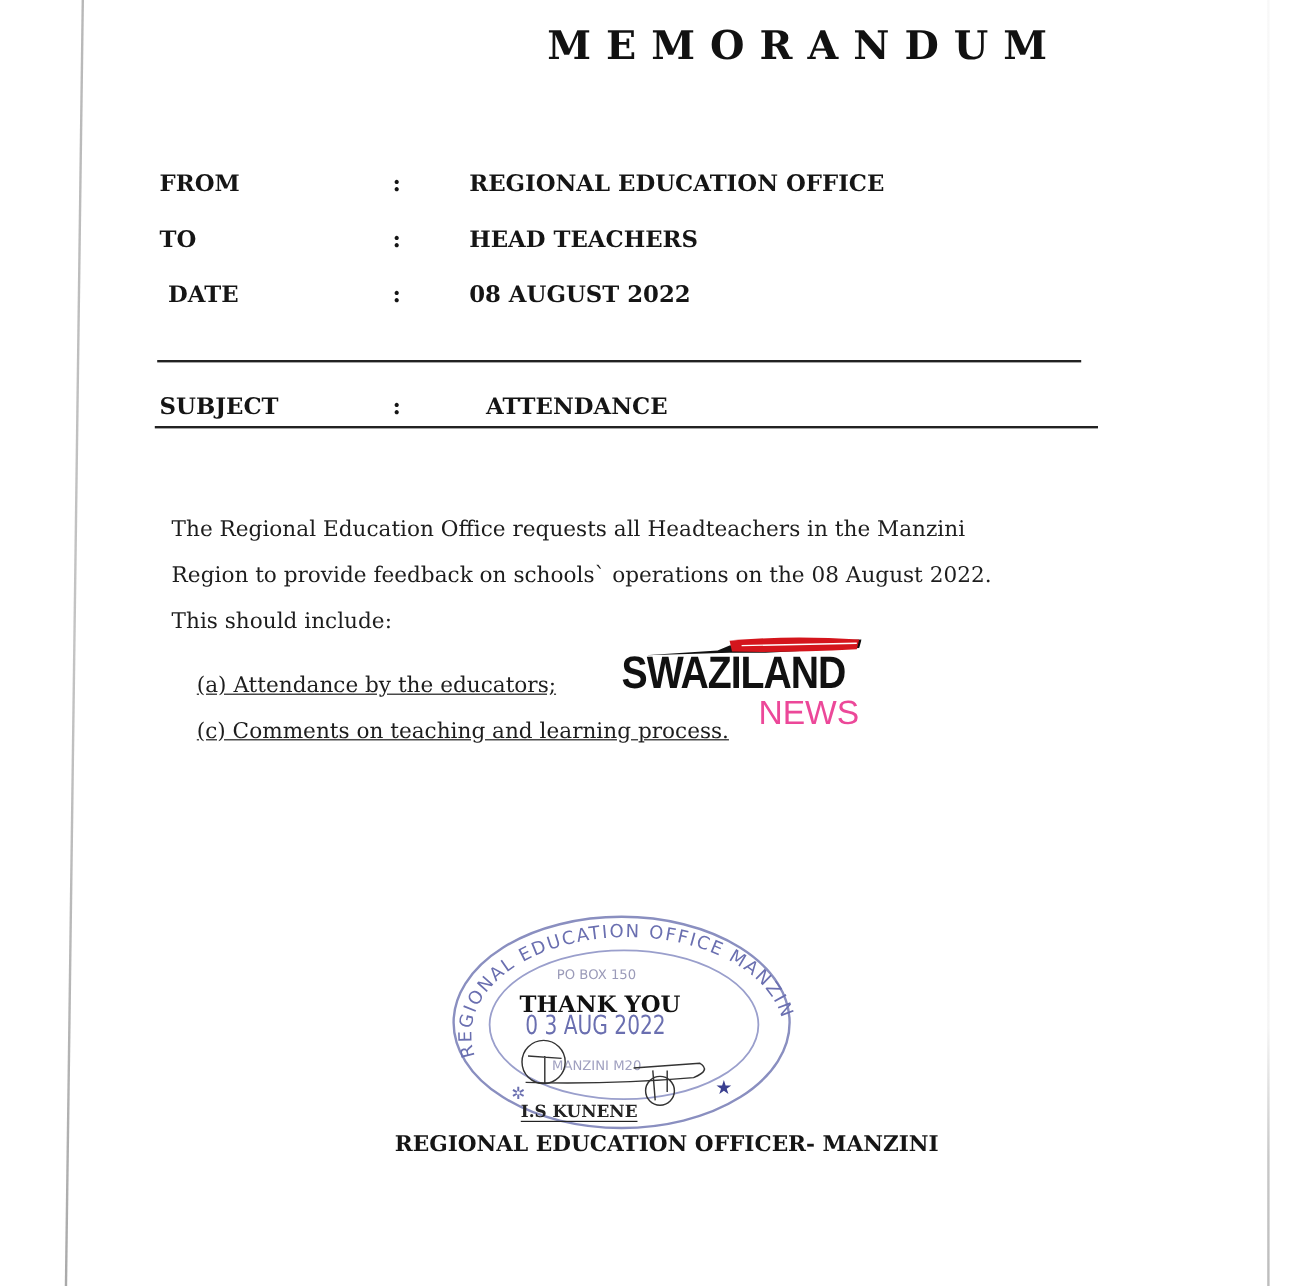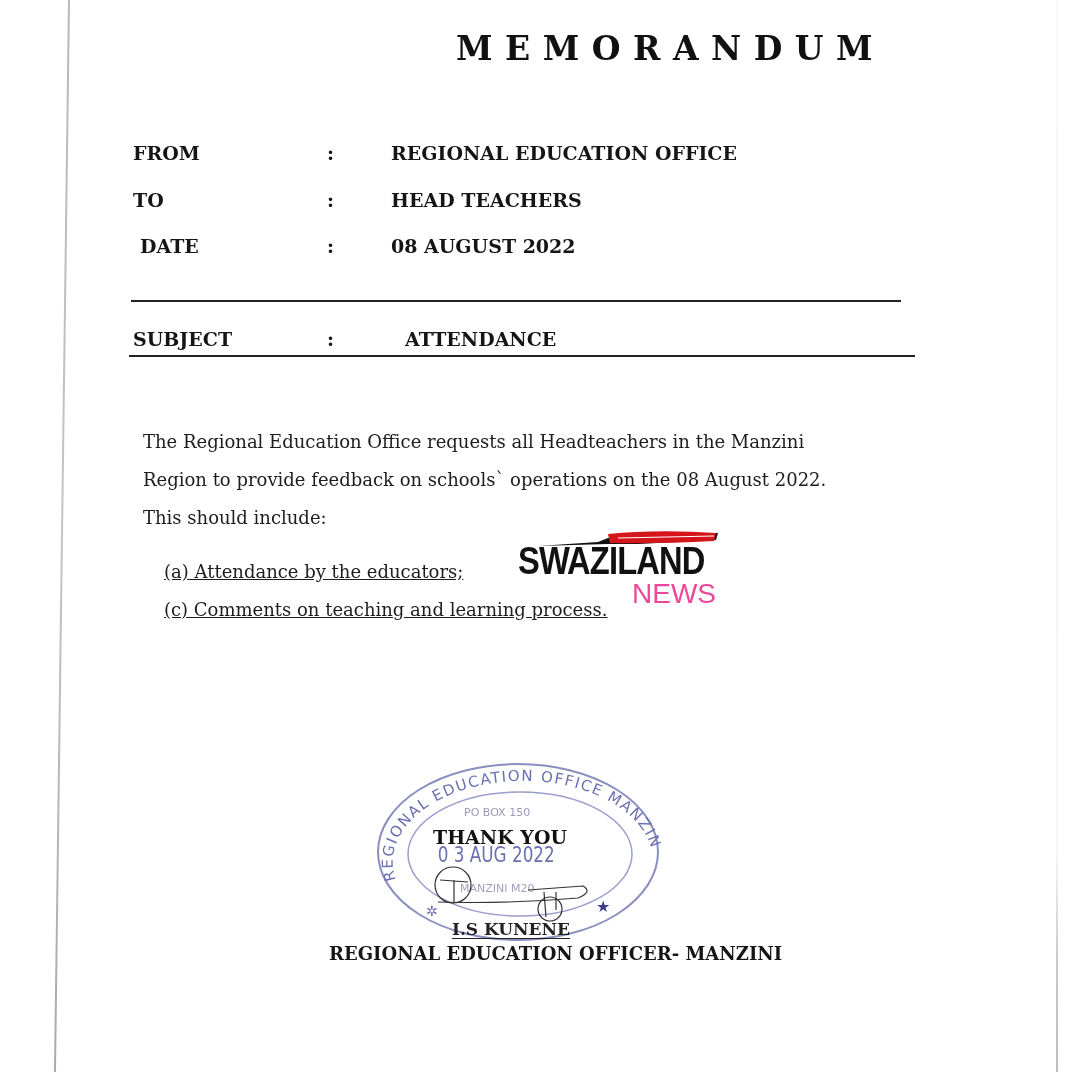--- a/index.html
+++ b/index.html
@@ -12,21 +12,21 @@
     .edge-left {
       position: absolute; left: 68px; top: 0; width: 2px; height: 1072px;
       background: linear-gradient(to bottom, #b8b8b8 0%, #c4c4c4 50%, #aaaaaa 100%);
       transform: skewX(-0.75deg); transform-origin: top left;
     }
     .edge-right {
       position: absolute; left: 1056px; top: 0; width: 2px; height: 1072px;
       background: linear-gradient(to bottom, rgba(220,220,220,0.2) 0%, rgba(220,220,220,0.3) 80%, #c8c8c8 90%, #bdbdbd 100%);
     }
     .title {
-      position: absolute; left: 456px; top: 29px;
+      position: absolute; left: 456px; top: 18px;
       font-family: "DejaVu Serif", serif; font-weight: bold;
       font-size: 33px; letter-spacing: 12.5px; color: #111;
     }
     .hdr-row { position: absolute; font-weight: bold; font-size: 19px; color: #151515; }
     .hdr-label { position: absolute; left: 0; white-space: nowrap; }
     .hdr-colon { position: absolute; white-space: nowrap; }
     .hdr-value { position: absolute; white-space: nowrap; }
     .rule { position: absolute; height: 2px; background: #222; }
     .body-text {
       position: absolute; left: 143px; top: 423px; width: 800px;
@@ -53,22 +53,22 @@
       font-size: 28px; color: #ec4899;
     }
     .logo svg { position: absolute; left: 20px; top: 0; }
     .stamp { position: absolute; left: 368px; top: 752px; width: 300px; height: 190px; }
     .stamp svg { position: absolute; left: 0; top: 0; }
     .thankyou {
       position: absolute; left: 433px; top: 826px;
       font-weight: bold; font-size: 19px; color: #111;
     }
     .signer {
-      position: absolute; left: 452px; top: 919px;
-      font-weight: bold; font-size: 17px; color: #222;
+      position: absolute; left: 434px; top: 919px;
+      font-weight: bold; font-size: 14px; color: #222;
       text-decoration: underline; text-underline-offset: 3px;
     }
     .signer-title {
       position: absolute; left: 329px; top: 943px;
       font-weight: bold; font-size: 18px; color: #151515; white-space: nowrap;
     }
   </style>
 </head>
 <body>
 

